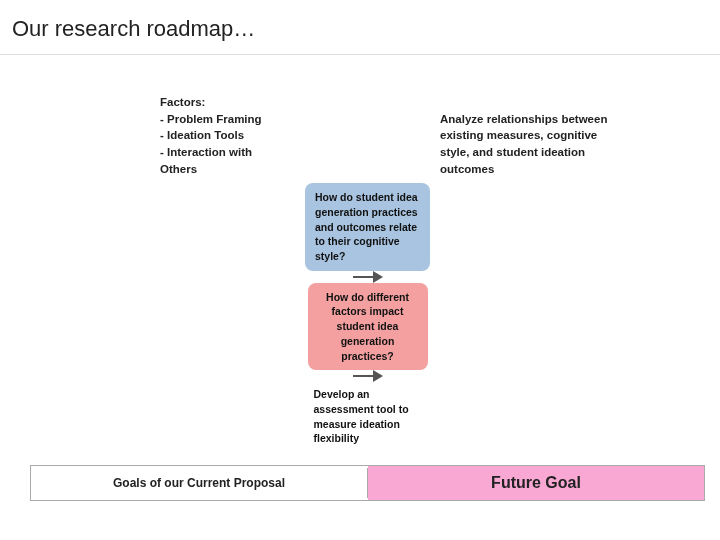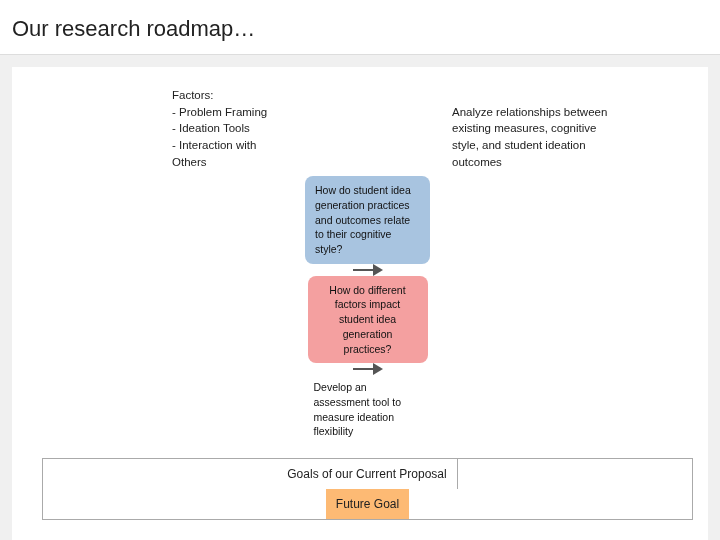--- a/index.html
+++ b/index.html
@@ -28,25 +28,26 @@
 
     .header-title {
       font-size: 22px;
       font-weight: normal;
       color: #222;
     }
 
     .main-content {
       flex: 1;
       background: white;
-      margin: 12px;
+      margin: 0;
       padding: 20px 15px 20px 30px;
       display: flex;
       flex-direction: column;
       align-items: stretch;
+      font-weight: bold;
     }
 
     .roadmap-area {
       flex: 1;
       display: flex;
       flex-direction: column;
       justify-content: center;
     }
 
     .top-labels-row {
@@ -134,43 +135,43 @@
       padding: 5px 6px;
       font-size: 10.5px;
       color: #111;
       line-height: 1.4;
       width: 120px;
       flex-shrink: 0;
     }
 
     .bottom-row {
       display: flex;
-      flex-direction: column;
+      flex-direction: row;
       margin-top: 14px;
       border: 1.5px solid #aaa;
       align-items: center;
     }
 
     .bottom-left {
       flex: 1;
       border-right: 1.5px solid #aaa;
       padding: 8px 10px;
       text-align: center;
       font-size: 12px;
       color: #222;
       background: white;
     }
 
     .bottom-right {
       flex: 1;
       padding: 8px 10px;
       text-align: center;
-      font-size: 12px;
-      color: #222;
-      background: #fdba74;
+      font-size: 16px;
+      color: #222;
+      background: #f9a8d4;
     }
   </style>
 </head>
 <body>
 
 <div class="page-container">
   <div class="header">
     <h1 class="header-title">Our research roadmap…</h1>
   </div>
   <div class="main-content">

